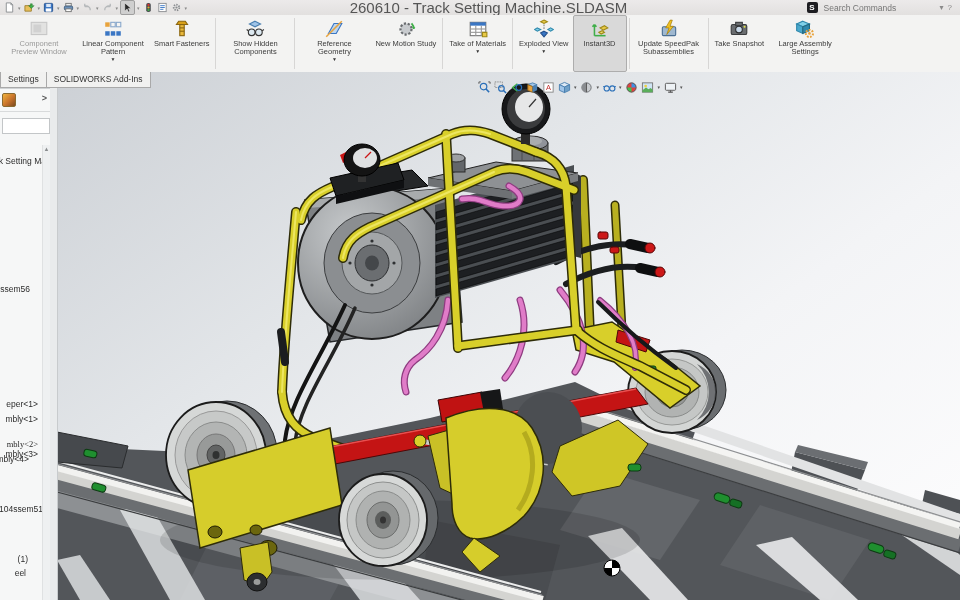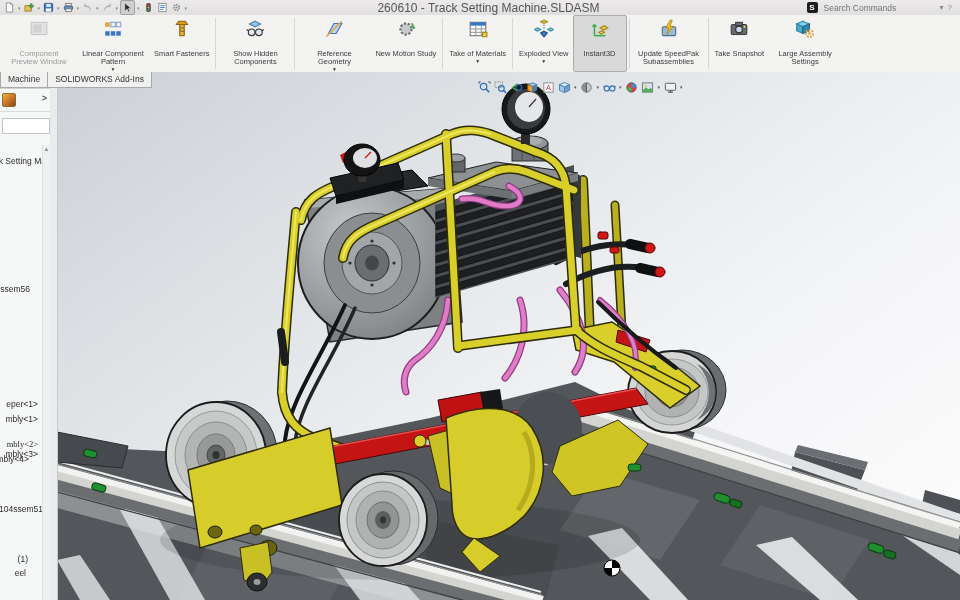--- a/index.html
+++ b/index.html
@@ -5,37 +5,37 @@
   html,body{margin:0;padding:0;background:#888;}
   #app{position:relative;width:960px;height:600px;overflow:hidden;background:#f0f0f0;
        font-family:"Liberation Sans",sans-serif;-webkit-font-smoothing:antialiased;}
   
   #titlebar{position:absolute;left:0;top:0;width:960px;height:15px;background:linear-gradient(#eceaea,#e2e0df);
             border-bottom:1px solid #d0cecd;display:flex;align-items:center;font-size:9px;color:#444;}
   .qat{display:flex;align-items:center;gap:1px;padding-left:3px;}
   .qat .qbtn{width:13px;height:13px;display:flex;align-items:center;justify-content:center;border-radius:2px;}
   .qat .qbtn.pressed{background:#cfcfcf;border:1px solid #9f9f9f;}
   .qat .dd{font-size:5px;color:#8a8a8a;margin:0 1px;}
-  #win-title{position:absolute;left:0;right:0;text-align:center;font-size:12px;color:#555;pointer-events:none;margin-left:17px;}
+  #win-title{position:absolute;left:0;right:0;text-align:center;font-size:15px;color:#555;pointer-events:none;margin-left:17px;}
   #search-area{position:absolute;right:8px;top:1px;display:flex;align-items:center;gap:4px;}
   #sw-logo{width:11px;height:11px;background:#1d1d21;border-radius:2px;color:#fff;font-size:8px;line-height:11px;
            text-align:center;font-weight:bold;}
   #search-input{width:110px;height:11px;border:none;background:transparent;font-size:8.5px;color:#666;outline:none;}
   .tb-mini{color:#8a8a8a;font-size:8px;}
   
   #ribbon{position:absolute;left:0;top:15px;width:960px;height:57px;background:#f3f3f2;
           border-bottom:1px solid #dcdcdc;display:flex;align-items:stretch;padding-left:2px;}
   .rgroup{display:flex;align-items:stretch;}
   .rsep{width:1px;background:#d7d6d5;margin:3px 2px;}
   .rbtn{display:flex;flex-direction:column;align-items:center;justify-content:flex-start;
         padding:3px 3px 0 3px;min-width:46px;max-width:66px;border:1px solid transparent;border-radius:2px;}
   .rbtn.active{background:#d9d9d9;border-color:#adadad;}
   .rbtn.disabled{opacity:.5;filter:grayscale(1);}
   .rbtn .ric{width:20px;height:20px;flex:none;}
-  .rbtn .rlabel{font-size:7.5px;line-height:8px;color:#3c3c3c;text-align:center;margin-top:11px;}
+  .rbtn .rlabel{font-size:7.5px;line-height:8px;color:#3c3c3c;text-align:center;margin-top:1px;}
   .rbtn .rdd{font-size:5px;color:#333;line-height:5px;margin-top:1px;}
   
   #tabrow{position:absolute;left:0;top:72px;width:960px;height:16px;}
   .ctab{position:relative;float:left;height:15px;padding:0 7px;background:#f1f1f0;border:1px solid #a9a9a9;
         border-top:none;font-size:8.5px;color:#333;line-height:15px;margin-right:-1px;}
   
   #viewport{position:absolute;left:50px;top:72px;width:910px;height:528px;overflow:hidden;}
   #scene{position:absolute;left:0;top:0;width:910px;height:528px;display:block;}
   #headsup{position:absolute;left:427px;top:6px;height:17px;display:flex;align-items:center;gap:2px;}
   .hbtn{width:14px;height:14px;display:flex;align-items:center;justify-content:center;border-radius:2px;}
@@ -625,21 +625,21 @@
               <rect x="1.5" y="2.5" width="11" height="7.5" rx="1" fill="#eef2f5" stroke="#555"></rect>
               <line x1="7" y1="10" x2="7" y2="12" stroke="#555"></line>
               <line x1="4.5" y1="12" x2="9.5" y2="12" stroke="#555" stroke-width="1.4"></line>
             </svg></span>
         </div>
         <span class="hdd">▾</span>
       </div>
   </div>
 
   <div id="tabrow">
-      <div class="ctab">Machine</div>
+      <div class="ctab">Settings</div>
       <div class="ctab">SOLIDWORKS Add-Ins</div>
     </div>
 
   <div id="leftpanel">
     <div id="lp-tabs">
       <div id="lp-tabicon"></div>
       <div id="lp-expand">&gt;</div>
     </div>
     <input id="lp-filter" value="" style="">
     <div id="lp-tree">

